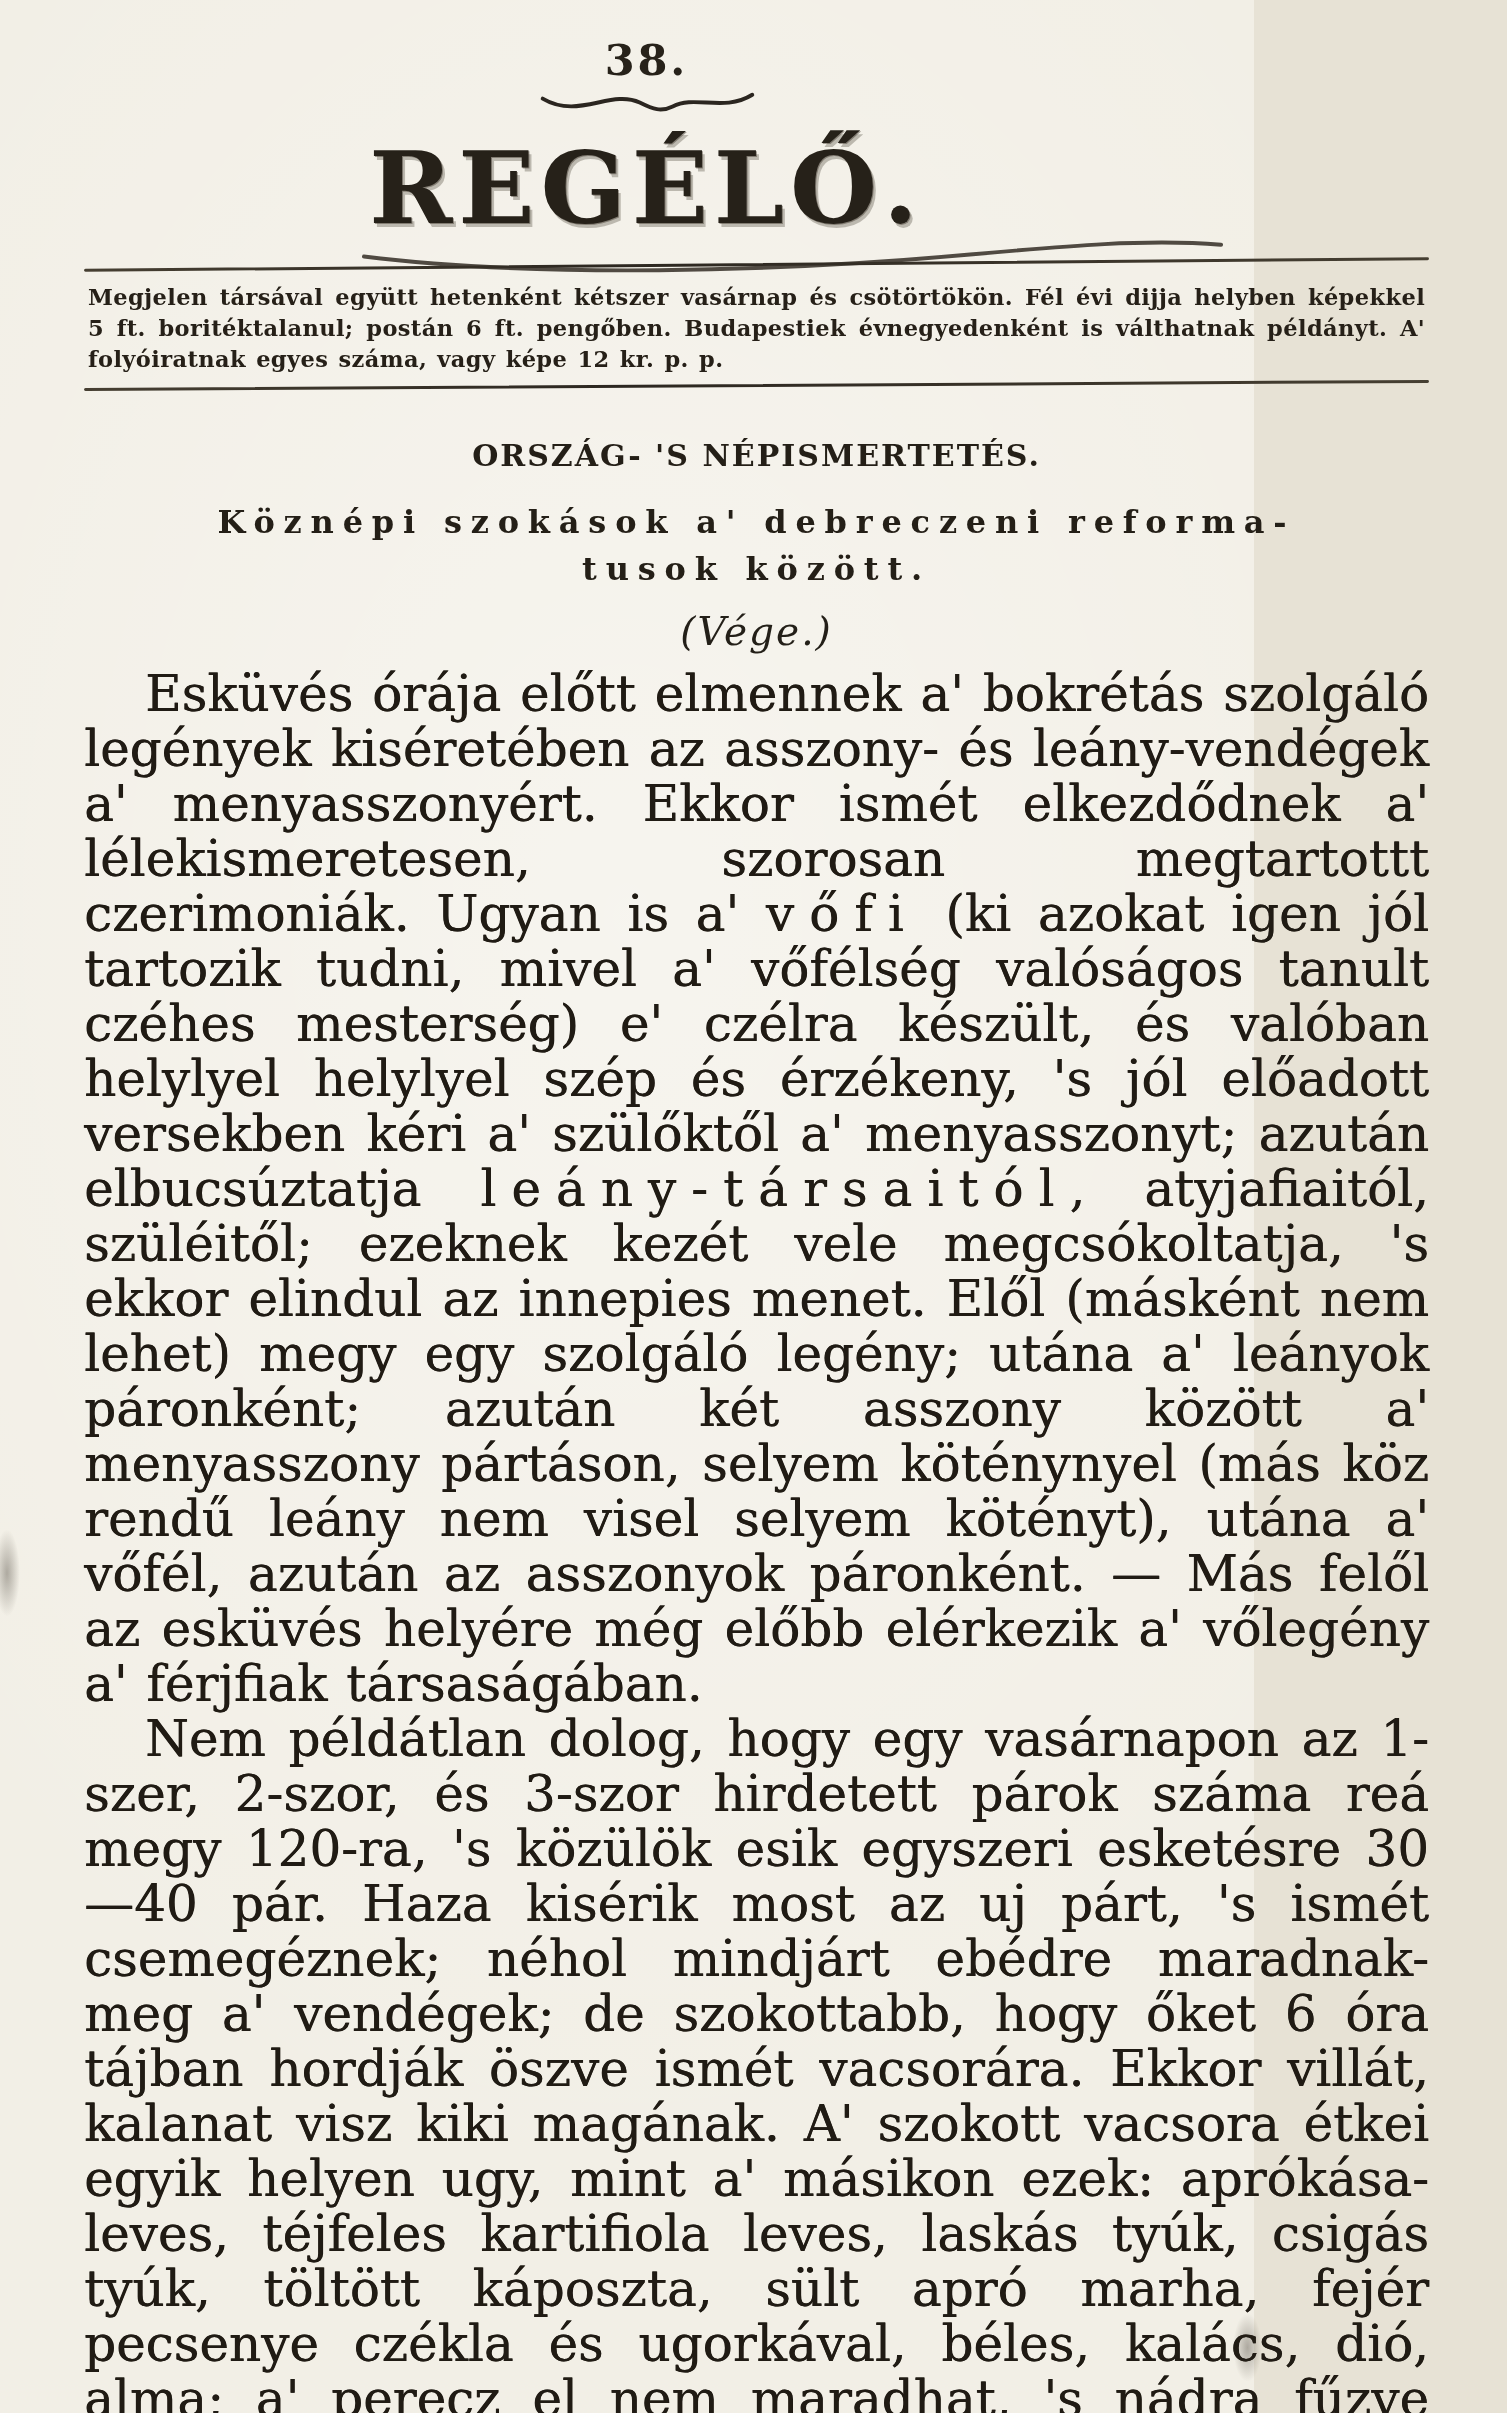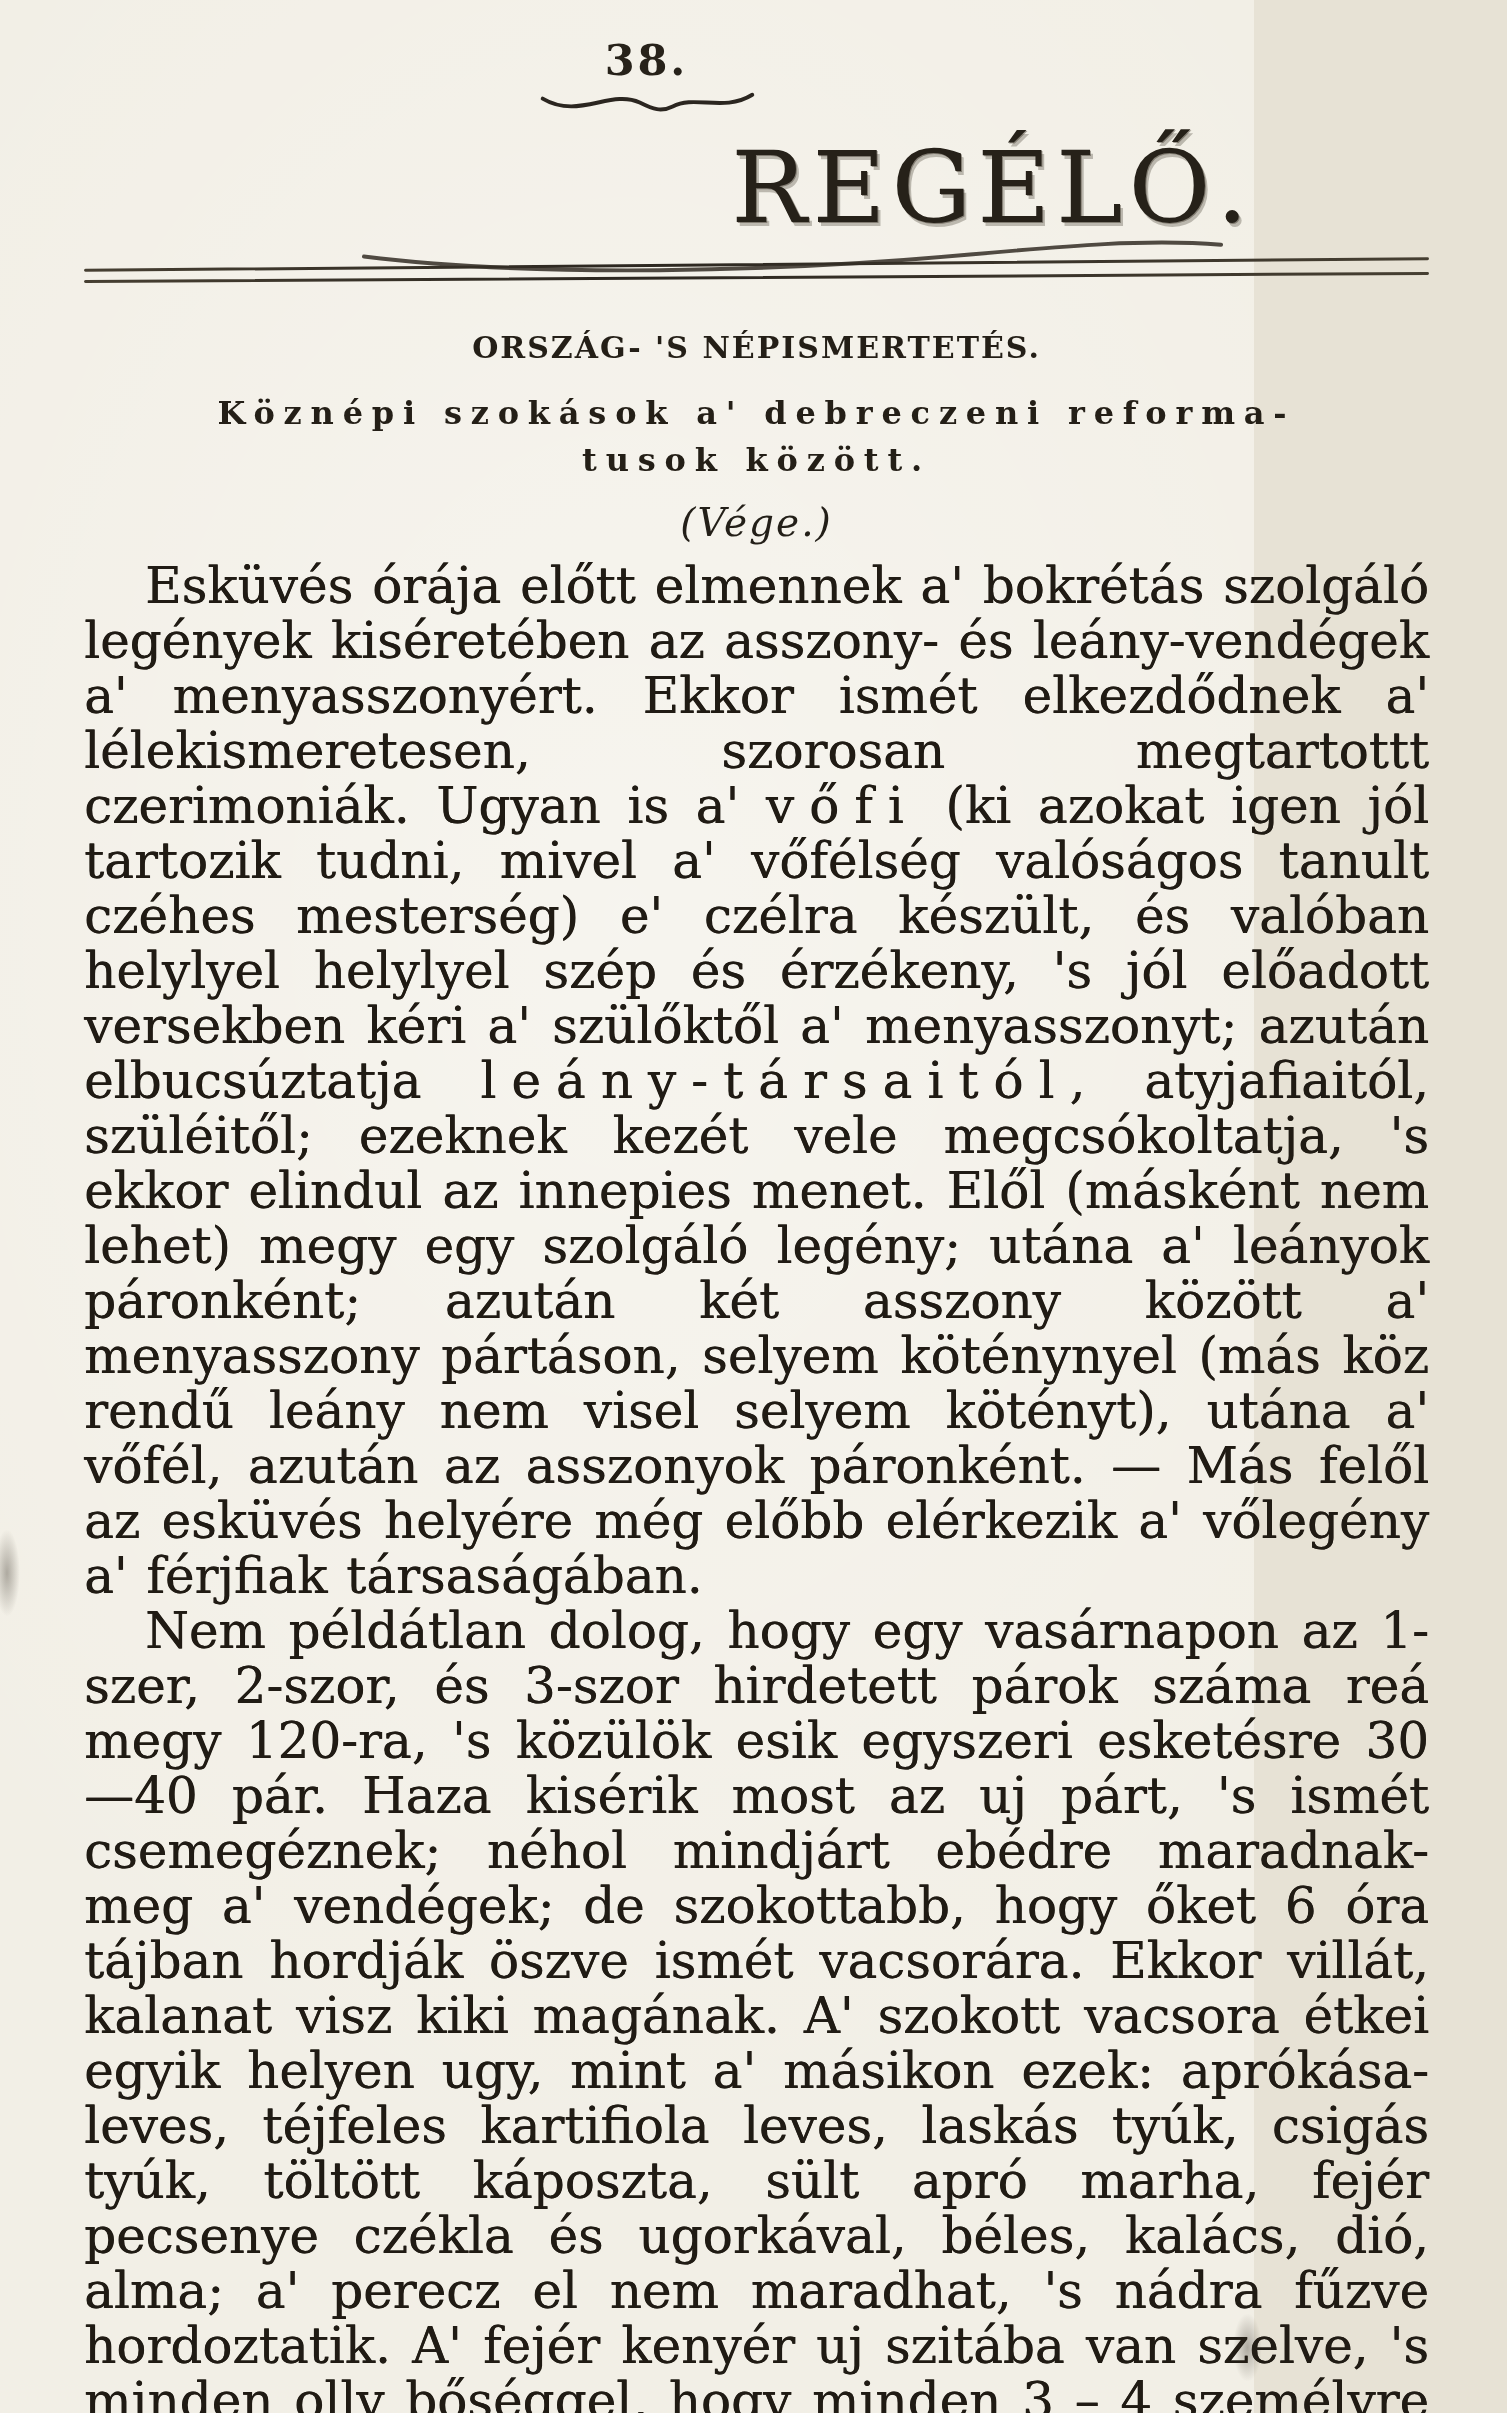--- a/index.html
+++ b/index.html
@@ -31,26 +31,25 @@
     font-size: 43px;
     font-weight: bold;
     letter-spacing: 2.9px;
     color: #27221a;
   }
   .issue-flourish { display: block; margin: 2px auto 0 auto; }
   .masthead-title {
     margin: 17.6px 0 0 0;
     font-size: 100px;
     line-height: 1.0;
-    font-weight: normal;
+    font-weight: bold;
     letter-spacing: 5.9px;
     color: #262119;
     text-shadow: 2.9px 3.9px 0 rgba(60,52,40,0.30), 1px 1px 0 rgba(60,52,40,0.45);
     font-family: "DejaVu Serif", serif;
-    text-align: right;
   }
   .masthead-flourish {
     position: absolute;
     left: 323px;
     top: 227px;
     pointer-events: none;
   }
   .dateline {
     margin-top: 29px;
     white-space: nowrap;
@@ -139,20 +138,21 @@
       <path d="M8 12 C 45 34, 78 2, 108 16 C 122 23, 130 26, 142 20 C 165 8, 195 26, 224 8" fill="none" stroke="#2b2620" stroke-width="4" stroke-linecap="round"></path>
     </svg>
     <h1 class="masthead-title">REGÉLŐ.</h1>
     <svg class="masthead-flourish" width="863" height="59" viewBox="0 0 880 60">
       <path d="M2 30 C 180 52, 420 46, 620 28 C 720 19, 800 12, 876 18" fill="none" stroke="#332d24" stroke-width="4" stroke-linecap="round" opacity="0.85"></path>
     </svg>
   </header>
 
   <div class="column">
     <div class="rule rule-top"></div>
+    <p class="pub-info">Megjelen társával együtt hetenként kétszer vasárnap és csötörtökön. Fél évi dijja helyben képekkel 5 ft. boritéktalanul; postán 6 ft. pengőben. Budapestiek évnegyedenként is válthatnak példányt. A' folyóiratnak egyes száma, vagy képe 12 kr. p. p.</p>
     <div class="rule rule-bottom"></div>
 
     <article class="article">
       <h2 class="section-title">ORSZÁG- 'S NÉPISMERTETÉS.</h2>
       <h3 class="article-subtitle">
           <div>Köznépi szokások a' debreczeni reforma-</div>
           <div>tusok között.</div>
         </h3>
       <div class="ending-note">(Vége.)</div>
       <div class="article-body">

